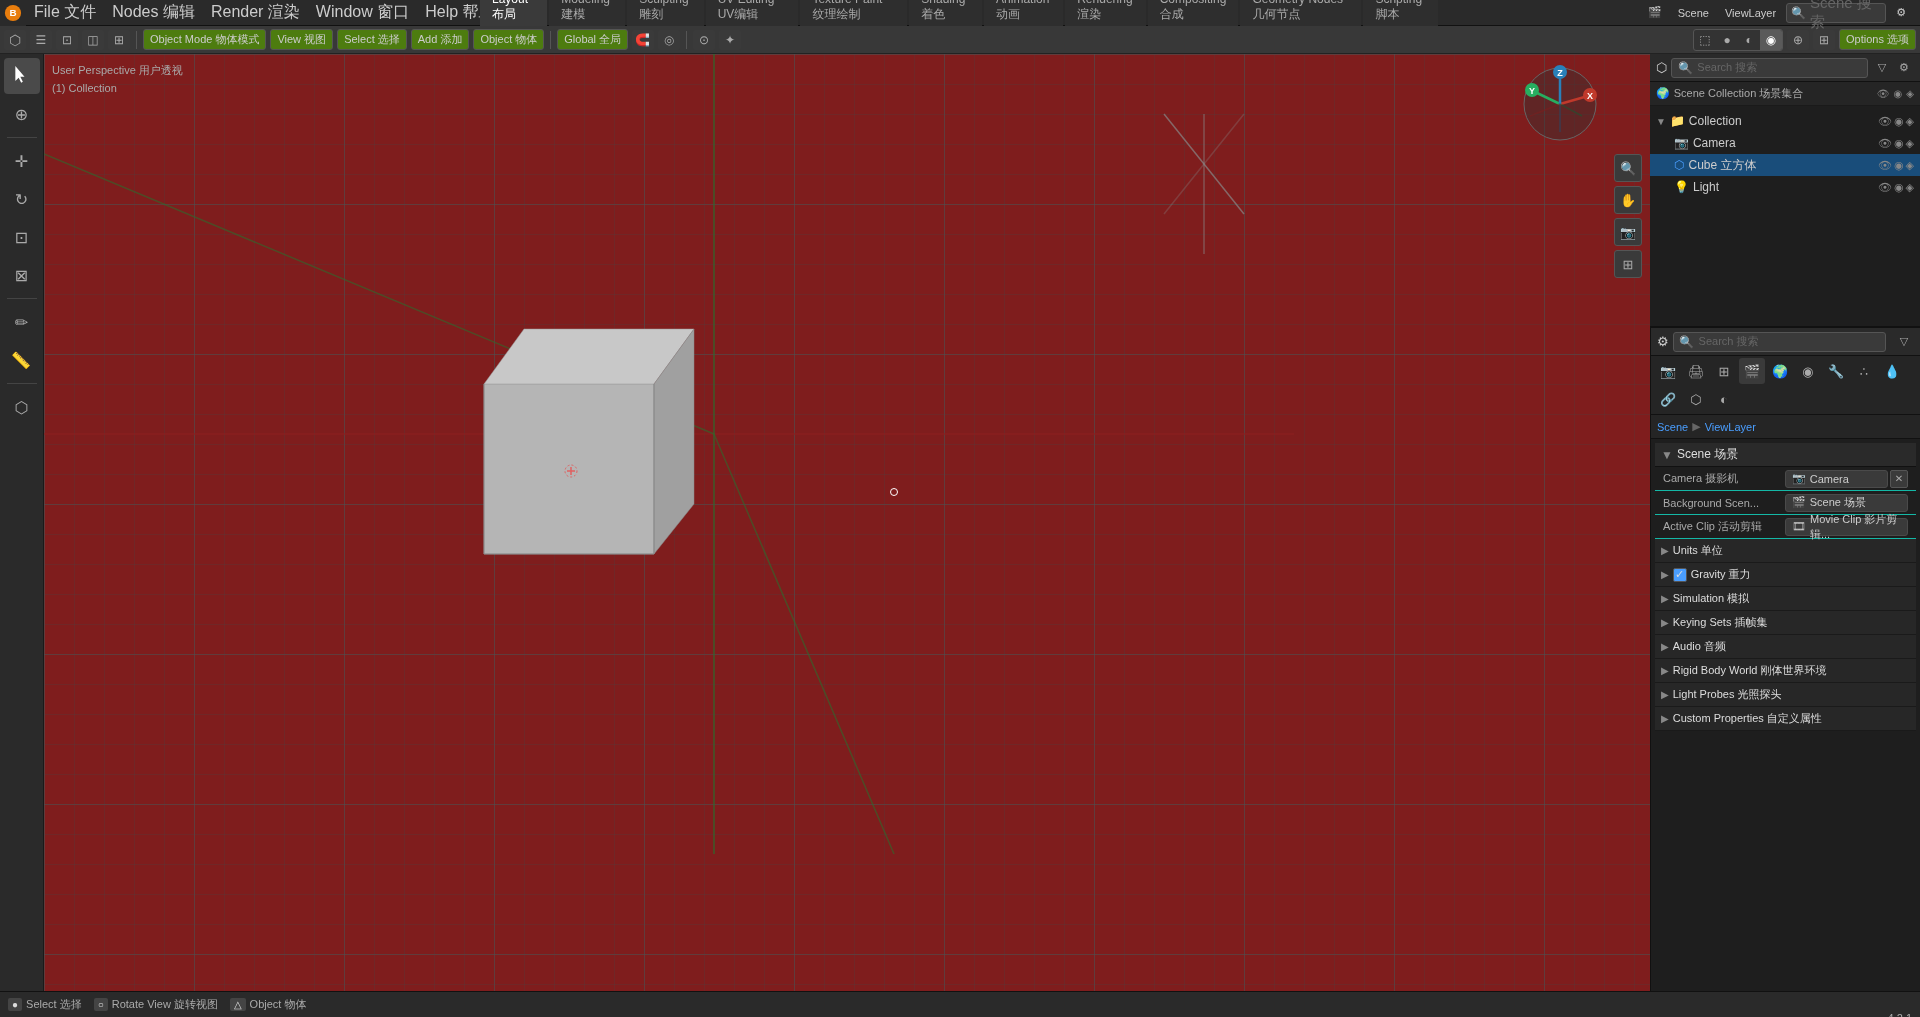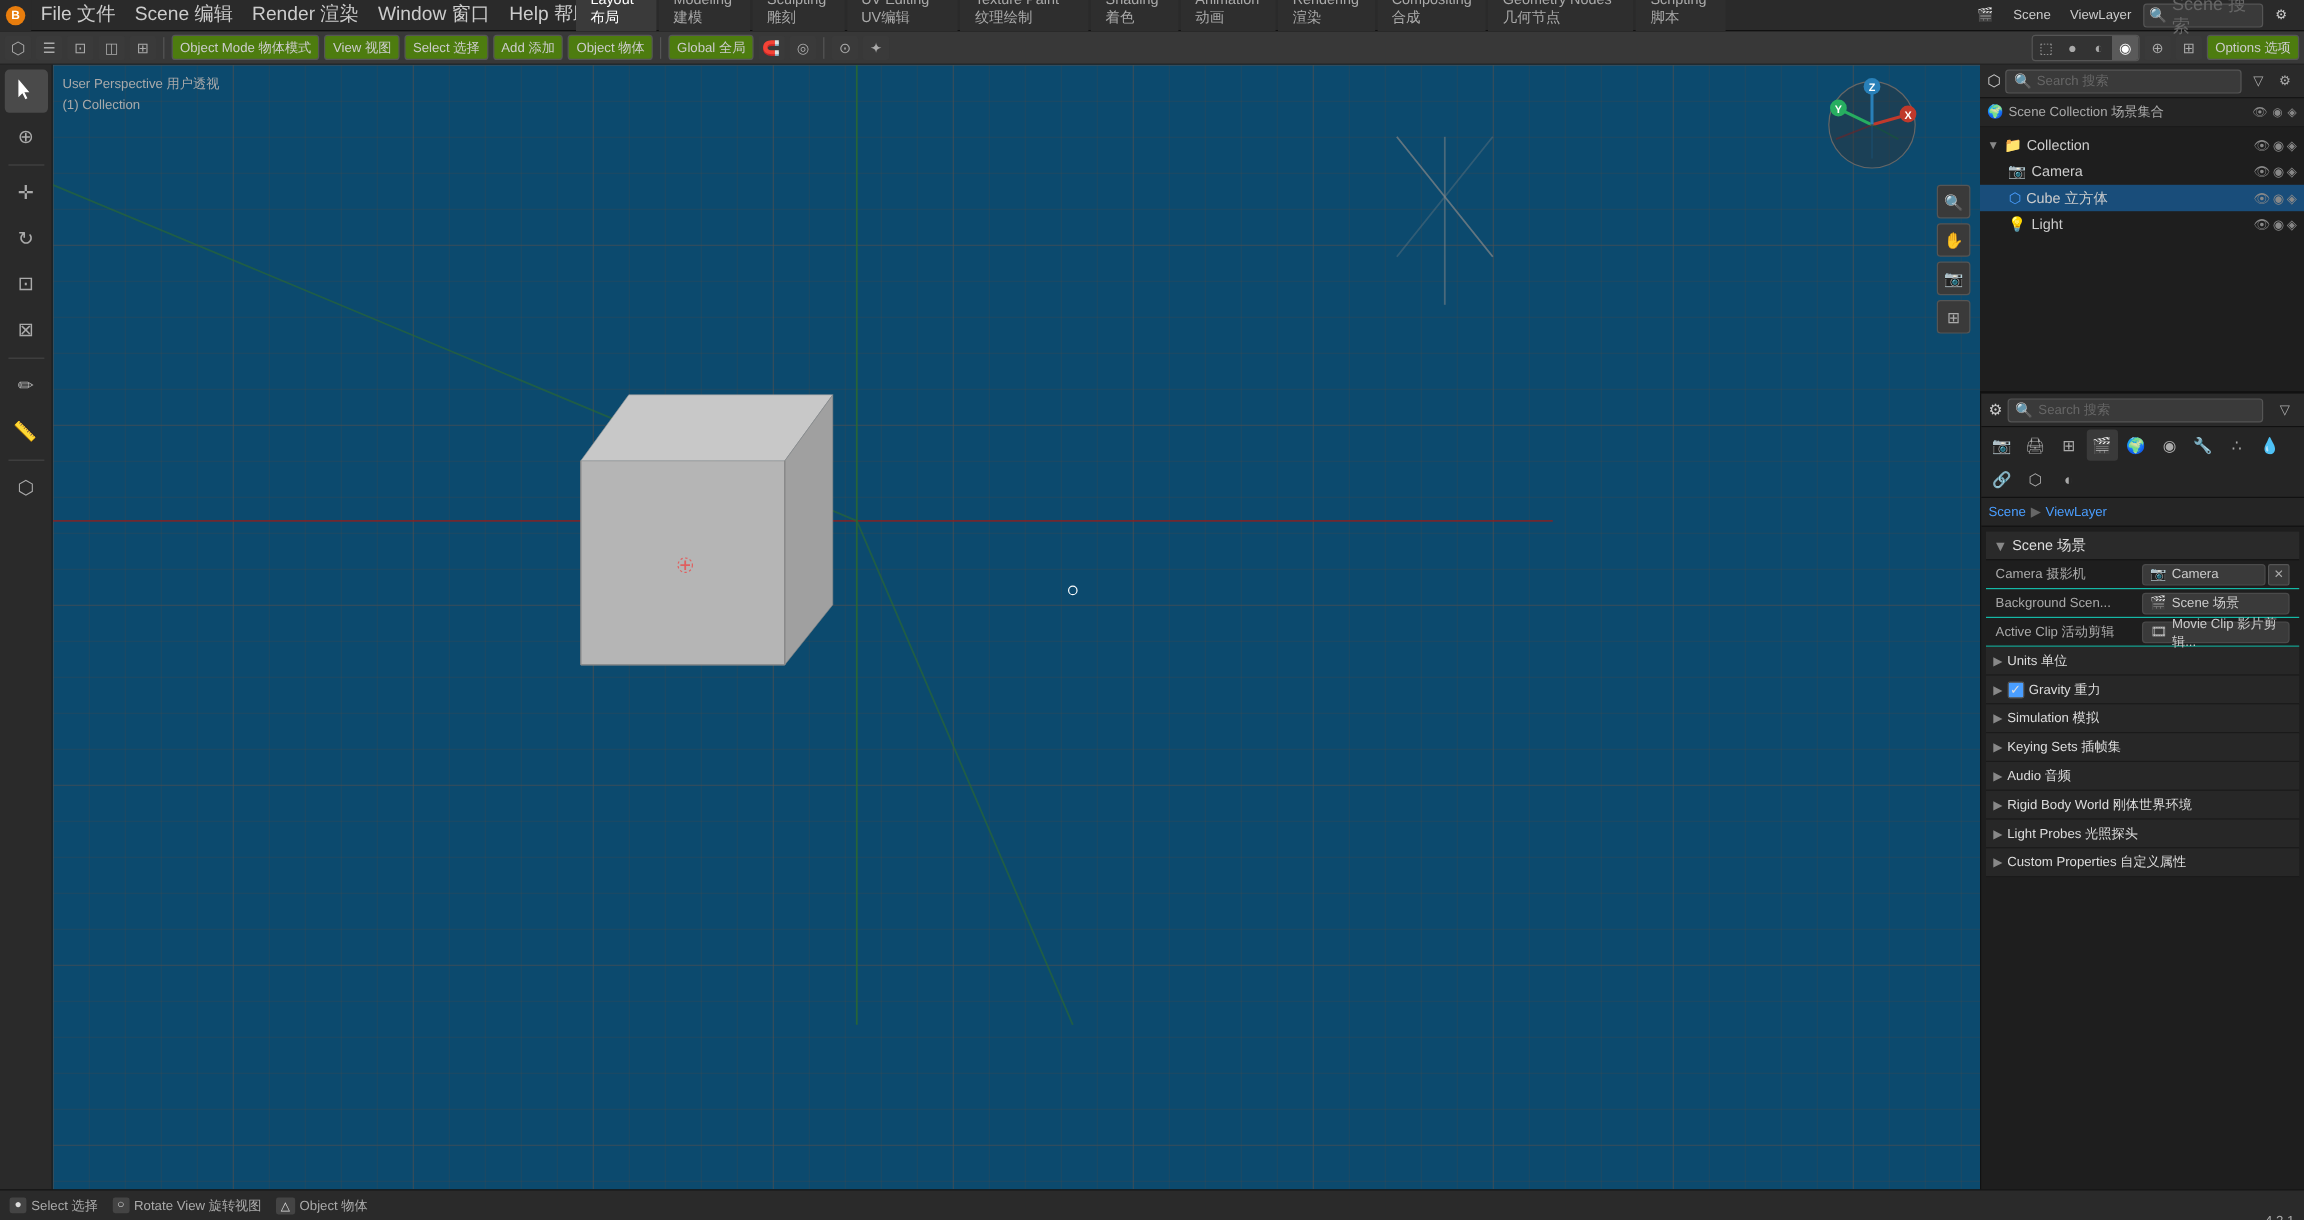--- a/index.html
+++ b/index.html
@@ -149,21 +149,21 @@
     .left-tool-separator {
       width: 30px;
       height: 1px;
       background: #444;
       margin: 3px 0;
     }
 
     
     #viewport {
       flex: 1;
-      background: #0c4a6e;
+      background: #7f1d1d;
       position: relative;
       overflow: hidden;
     }
 
     
     .grid-canvas {
       position: absolute;
       top: 0; left: 0;
       width: 100%;
       height: 100%;
@@ -489,21 +489,21 @@
 <body>
 
 <div id="top-menu">
   <div class="blender-logo">
     <svg width="18" height="18" viewBox="0 0 100 100">
       <circle cx="50" cy="50" r="45" fill="#e87d0d"></circle>
       <text x="50" y="65" text-anchor="middle" font-size="55" fill="#fff" font-weight="bold">B</text>
     </svg>
   </div>
   <div class="menu-item">File 文件</div>
-  <div class="menu-item">Scene 编辑</div>
+  <div class="menu-item">Nodes 编辑</div>
   <div class="menu-item">Render 渲染</div>
   <div class="menu-item">Window 窗口</div>
   <div class="menu-item">Help 帮助</div>
 
   <div id="workspace-tabs">
     <div class="workspace-tab active">Layout 布局</div>
     <div class="workspace-tab">Modeling 建模</div>
     <div class="workspace-tab">Sculpting 雕刻</div>
     <div class="workspace-tab">UV Editing UV编辑</div>
     <div class="workspace-tab">Texture Paint 纹理绘制</div>

